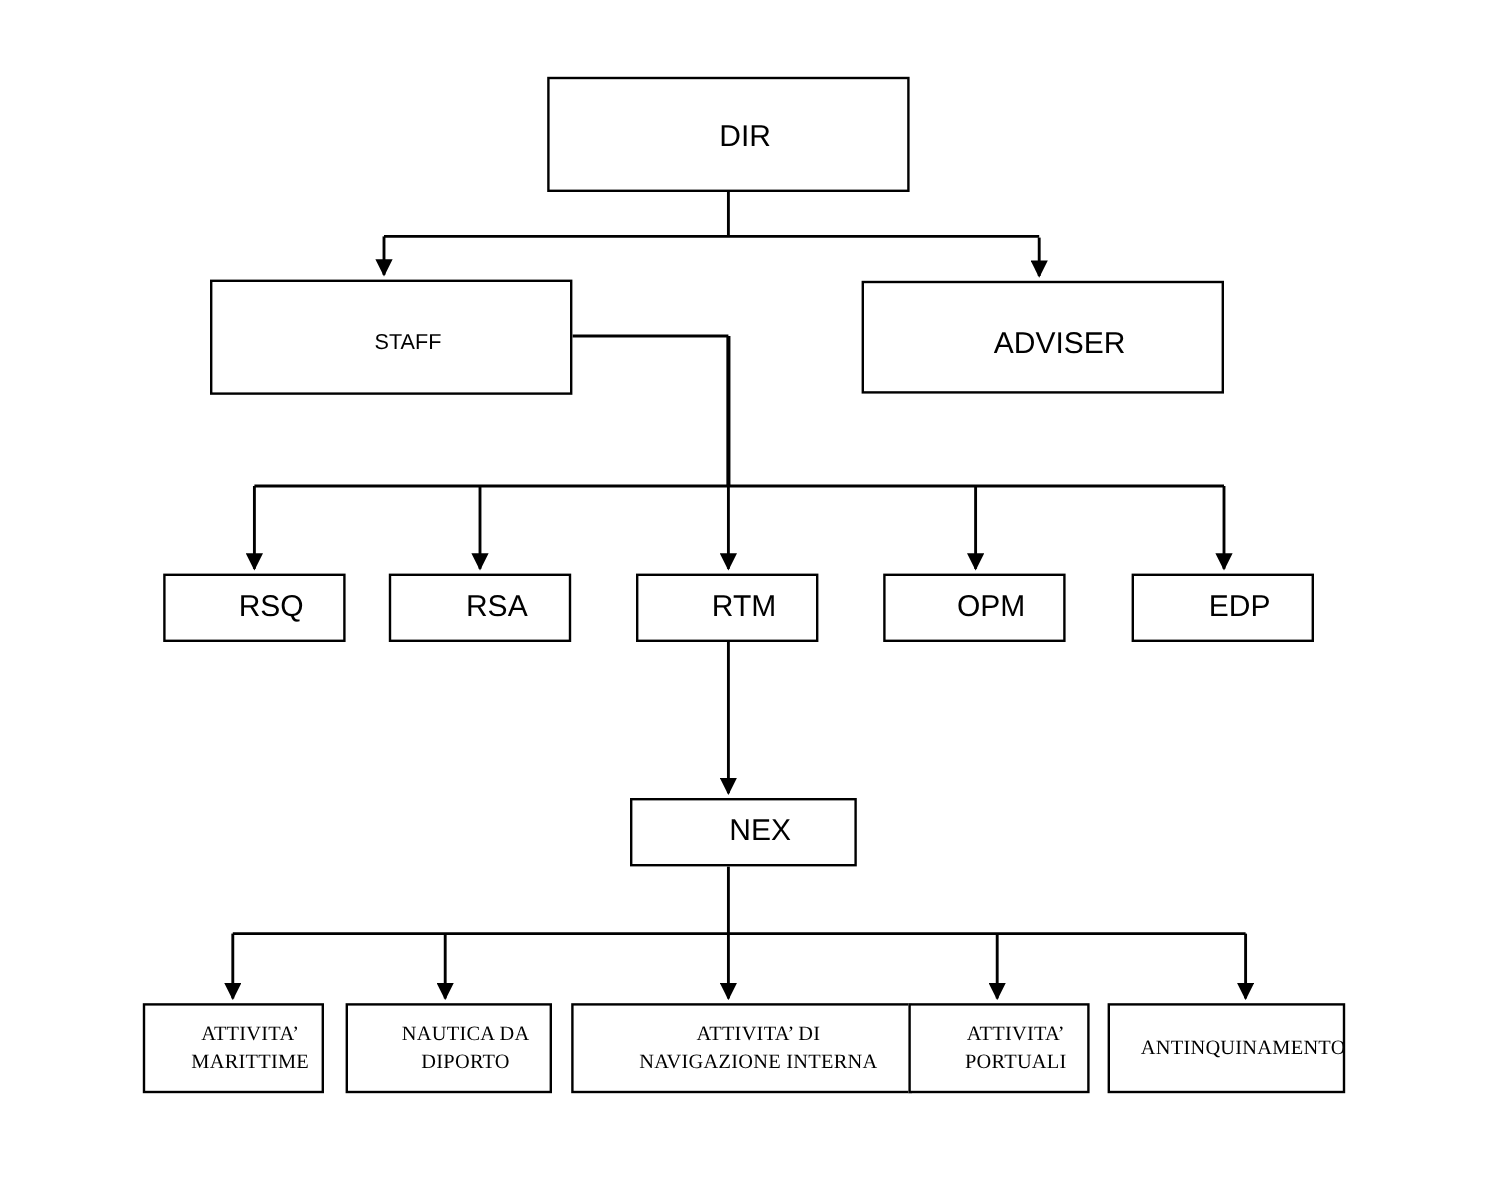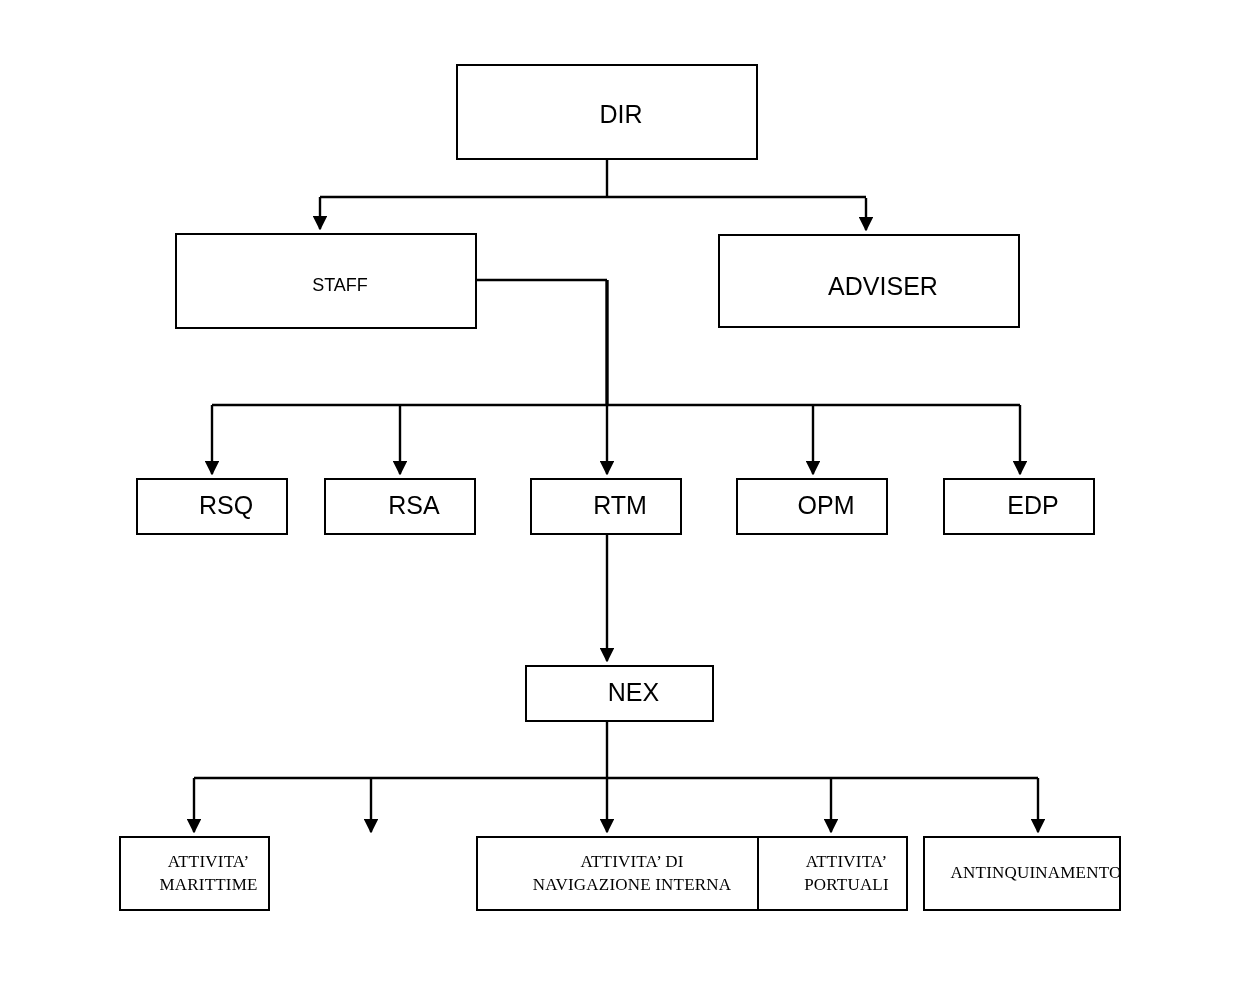--- a/index.html
+++ b/index.html
@@ -116,19 +116,21 @@
   <div class="node n-small n-rsq">RSQ</div>
   <div class="node n-small n-rsa">RSA</div>
   <div class="node n-small n-rtm">RTM</div>
   <div class="node n-small n-opm">OPM</div>
   <div class="node n-small n-edp">EDP</div>
 
   <div class="node n-nex">NEX</div>
 
   <div class="node n-leaf n-marittime">ATTIVITA’
 MARITTIME</div>
+  <div class="node n-leaf n-nautica">NAUTICA DA
+DIPORTO</div>
   <div class="node n-leaf n-navigaz">ATTIVITA’ DI
 NAVIGAZIONE INTERNA</div>
   <div class="node n-leaf n-portuali">ATTIVITA’
 PORTUALI</div>
   <div class="node n-leaf n-antinq">ANTINQUINAMENTO</div>
 
 </div>
 
 </body></html>

